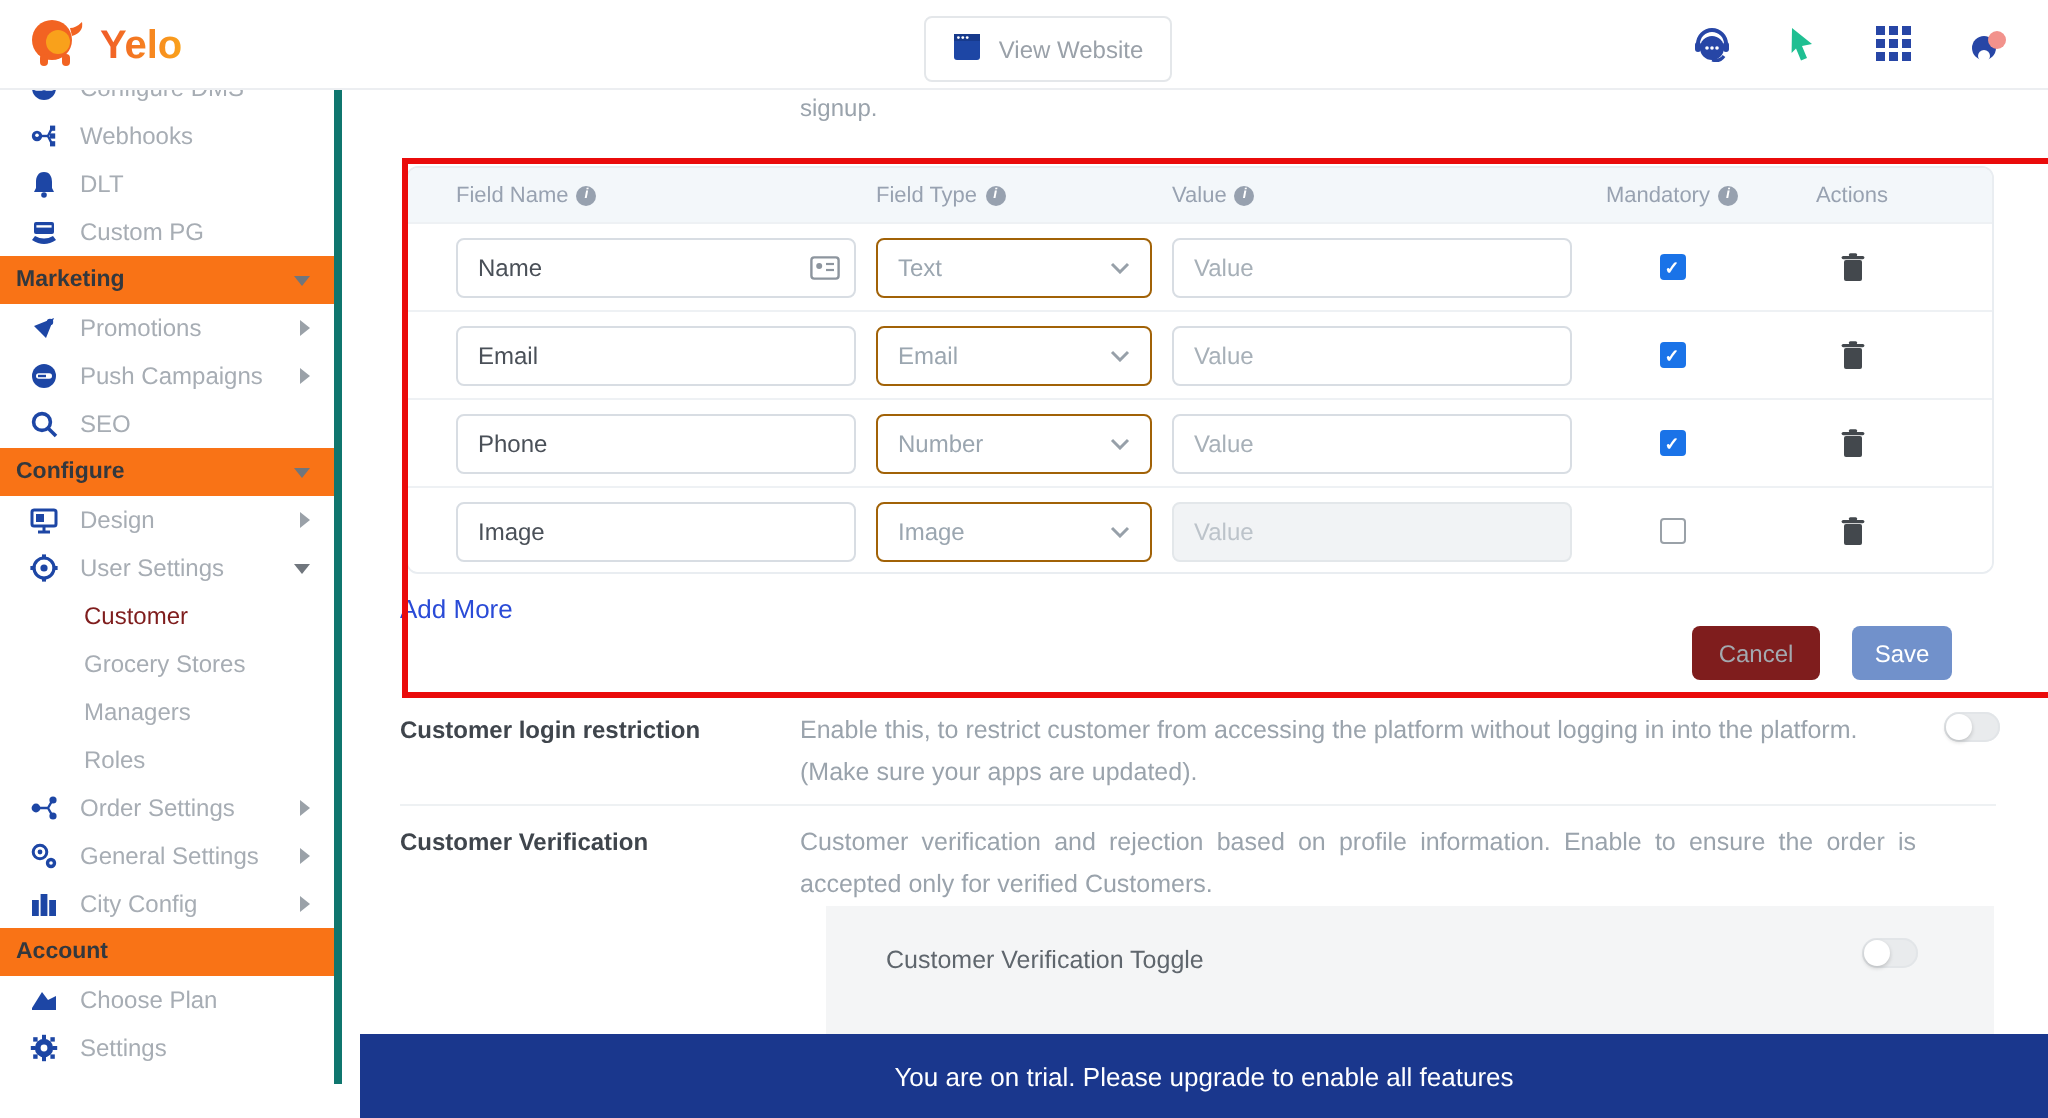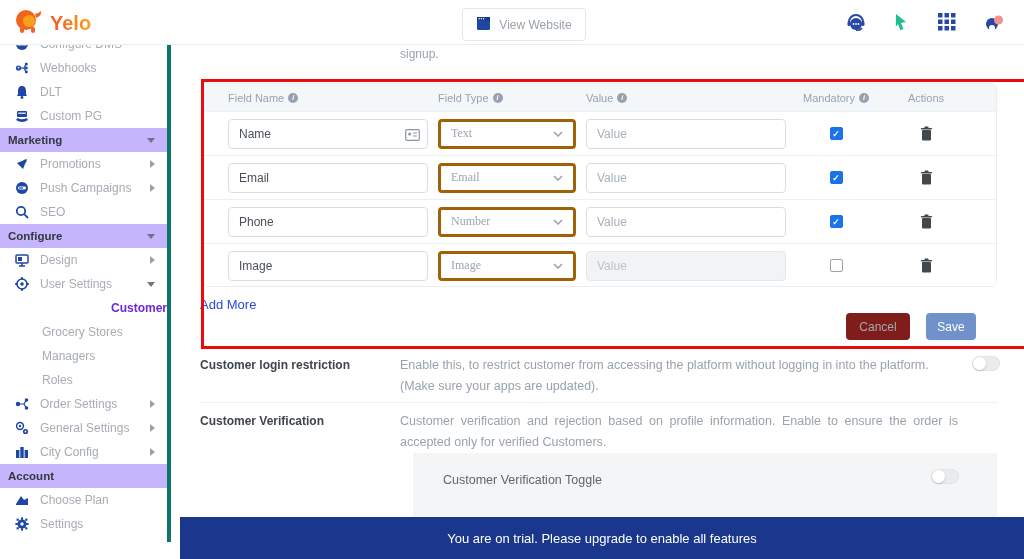--- a/index.html
+++ b/index.html
@@ -21,25 +21,25 @@
   .top-icon { width:20px; height:20px; position:relative; cursor:pointer; }
 
   
   .sidebar { position:absolute; left:0; top:28px; width:171px; height:514px;
     background:#fff; border-right:4px solid #0f766e; padding-top:4px; z-index:20; }
   .nav-item { height:24px; display:flex; align-items:center; padding-left:14px;
     font-size:12px; color:#a7adb4; cursor:pointer; position:relative; }
   .nav-item .nav-ico { width:15px; height:15px; margin-right:11px; display:flex;
     align-items:center; justify-content:center; flex:0 0 15px; }
   .nav-section { height:24px; display:flex; align-items:center; padding-left:8px;
-    background:#c4b5fd; font-size:11.5px; font-weight:bold; color:#33383e;
+    background:#f97316; font-size:11.5px; font-weight:bold; color:#33383e;
     cursor:pointer; position:relative; }
   .nav-sub { height:24px; display:flex; align-items:center; padding-left:42px;
     font-size:12px; color:#a7adb4; cursor:pointer; }
-  .nav-sub.active { color:#6d28d9; font-weight:bold;justify-content:flex-end; }
+  .nav-sub.active { color:#7f1d1d; font-weight:normal; }
   .caret-down { position:absolute; right:12px; top:10px; width:0; height:0;
     border-left:4px solid transparent; border-right:4px solid transparent;
     border-top:5px solid #70767d; }
   .caret-right { position:absolute; right:12px; top:8px; width:0; height:0;
     border-top:4px solid transparent; border-bottom:4px solid transparent;
     border-left:5px solid #9aa1a8; }
 
   
   .main { position:absolute; left:172px; top:45px; width:852px; height:514px;
     background:#fff; overflow:hidden; }
@@ -60,23 +60,23 @@
     justify-content:center; font-style:italic; }
   .trow { height:44px; border-top:1px solid #eef1f4; background:#fff; }
   .inp-wrap { position:relative; }
   .txt-input { width:100%; height:30px; border:1px solid #d8dde3; border-radius:4px;
     padding:0 10px; font-size:12px; color:#4a5058; background:#fff;
     font-family:"Liberation Sans", sans-serif; }
   .txt-input::placeholder { color:#a7b0b8; }
   .txt-input.disabled-style { background:#f1f3f5; border-color:#e3e7ea; }
   .txt-input.disabled-style::placeholder { color:#bcc3ca; }
   .inp-icon { position:absolute; right:8px; top:8px; }
-  .select-box { width:100%; height:30px; border:3px solid #a16207; border-radius:4px;
+  .select-box { width:100%; height:30px; border:1px solid #a16207; border-radius:4px;
     padding:0 10px; font-size:12px; color:#9ba6b0; background:#fff;
-    display:flex; align-items:center; justify-content:space-between; cursor:pointer;font-family:Liberation Serif, serif; }
+    display:flex; align-items:center; justify-content:space-between; cursor:pointer; }
   .cell-center { display:flex; justify-content:center; }
   .checkbox { width:13px; height:13px; border:1px solid #9aa1a8; border-radius:2px;
     background:#fff; cursor:pointer; display:flex; align-items:center; justify-content:center; }
   .checkbox.checked { background:#1a73e8; border-color:#1a73e8; }
   .checkbox.checked::after { content:"✓"; color:#fff; font-size:9px; font-weight:bold; }
   .trash-btn { cursor:pointer; display:flex; justify-content:center; }
 
   .add-more { position:absolute; left:28px; top:252px; font-size:13px; color:#2a4bd7; cursor:pointer; }
   .btn-cancel { position:absolute; left:674px; top:268px; width:64px; height:27px;
     background:#7f1d1d; border:none; border-radius:4px; font-size:12px; color:#a3a9af;

